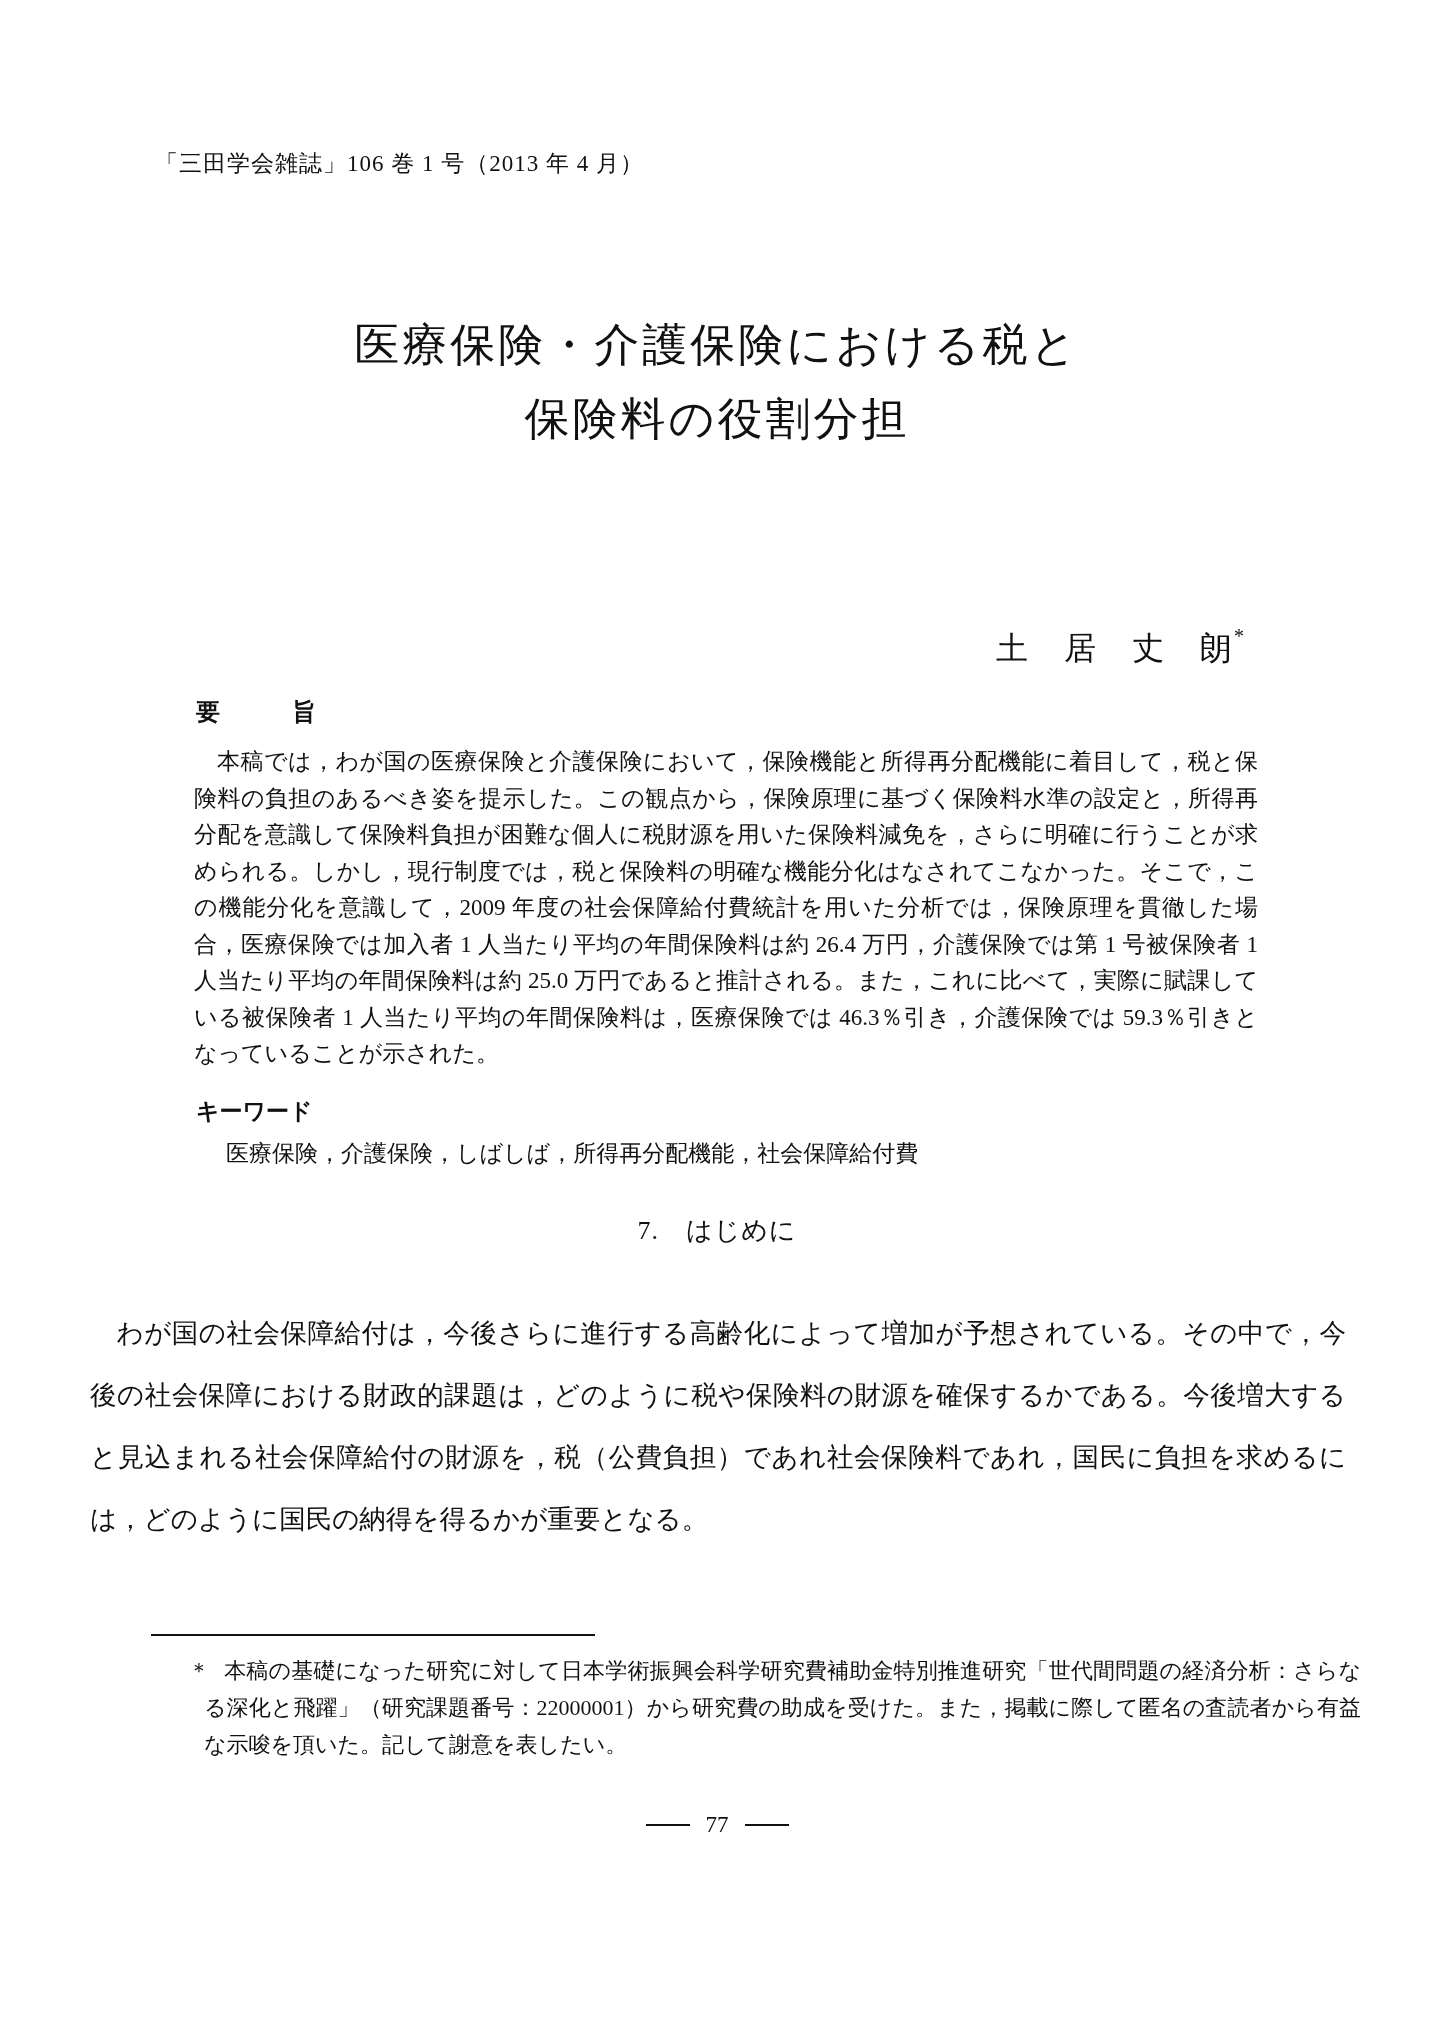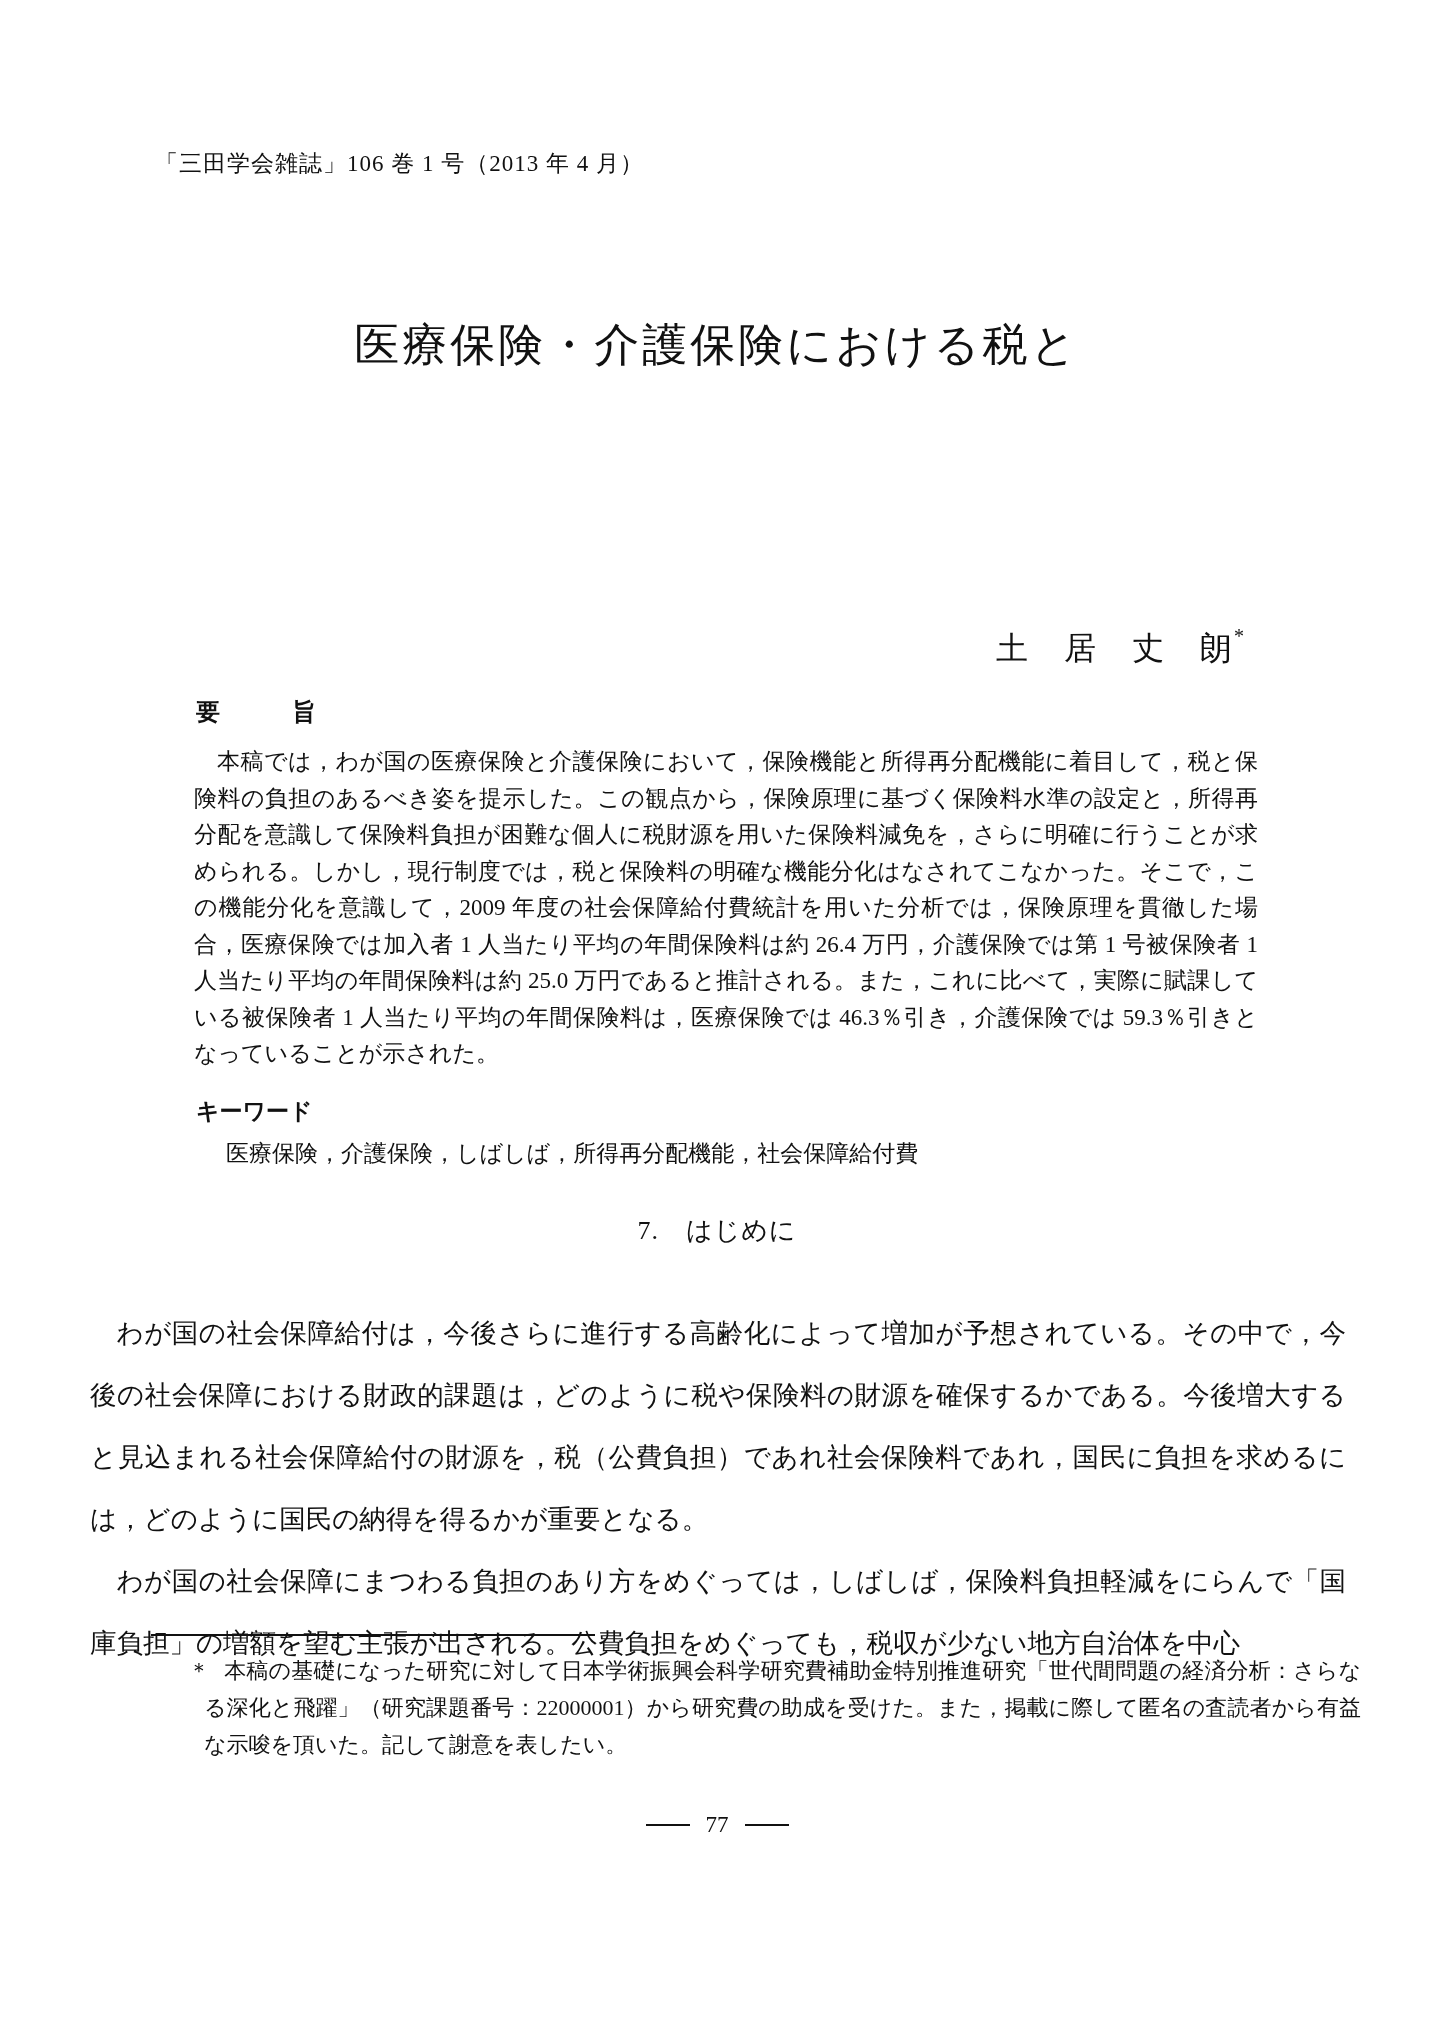--- a/index.html
+++ b/index.html
@@ -147,37 +147,37 @@
 </style>
 </head>
 <body>
 
 <div class="page">
 
   <div class="journal-header">「三田学会雑誌」106 巻 1 号（2013 年 4 月）</div>
 
   <div class="paper-title">
     <div>医療保険・介護保険における税と</div>
+    <div>保険料の役割分担</div>
   </div>
 
   <div class="author-line"><span>土　居　丈　朗</span><sup>*</sup></div>
 
   <div class="abstract-label">要　　　旨</div>
 
   <div class="abstract-text">本稿では，わが国の医療保険と介護保険において，保険機能と所得再分配機能に着目して，税と保険料の負担のあるべき姿を提示した。この観点から，保険原理に基づく保険料水準の設定と，所得再分配を意識して保険料負担が困難な個人に税財源を用いた保険料減免を，さらに明確に行うことが求められる。しかし，現行制度では，税と保険料の明確な機能分化はなされてこなかった。そこで，この機能分化を意識して，2009 年度の社会保障給付費統計を用いた分析では，保険原理を貫徹した場合，医療保険では加入者 1 人当たり平均の年間保険料は約 26.4 万円，介護保険では第 1 号被保険者 1 人当たり平均の年間保険料は約 25.0 万円であると推計される。また，これに比べて，実際に賦課している被保険者 1 人当たり平均の年間保険料は，医療保険では 46.3％引き，介護保険では 59.3％引きとなっていることが示された。</div>
 
   <div class="keywords-label">キーワード</div>
 
   <div class="keywords-text">医療保険，介護保険，しばしば，所得再分配機能，社会保障給付費</div>
 
   <div class="section-heading">7.　はじめに</div>
 
   <div class="body-text">
     <p>わが国の社会保障給付は，今後さらに進行する高齢化によって増加が予想されている。その中で，今後の社会保障における財政的課題は，どのように税や保険料の財源を確保するかである。今後増大すると見込まれる社会保障給付の財源を，税（公費負担）であれ社会保険料であれ，国民に負担を求めるには，どのように国民の納得を得るかが重要となる。</p>
-    <p>わが国の社会保障にまつわる負担のあり方をめぐっては，しばしば，保険料負担軽減をにらんで「国庫負担」の増額を望む主張が出される。公費負担をめぐっても，税収が少ない地方自治体を中心</p>
   </div>
 
   <div class="footnote-rule"></div>
 
   <div class="footnote"><span class="fn-marker">＊</span><span>本稿の基礎になった研究に対して日本学術振興会科学研究費補助金特別推進研究「世代間問題の経済分析：さらなる深化と飛躍」（研究課題番号：22000001）から研究費の助成を受けた。また，掲載に際して匿名の査読者から有益な示唆を頂いた。記して謝意を表したい。</span></div>
 
   <div class="page-footer">
     <span class="footer-dash"></span>
     <span>77</span>
     <span class="footer-dash"></span>

